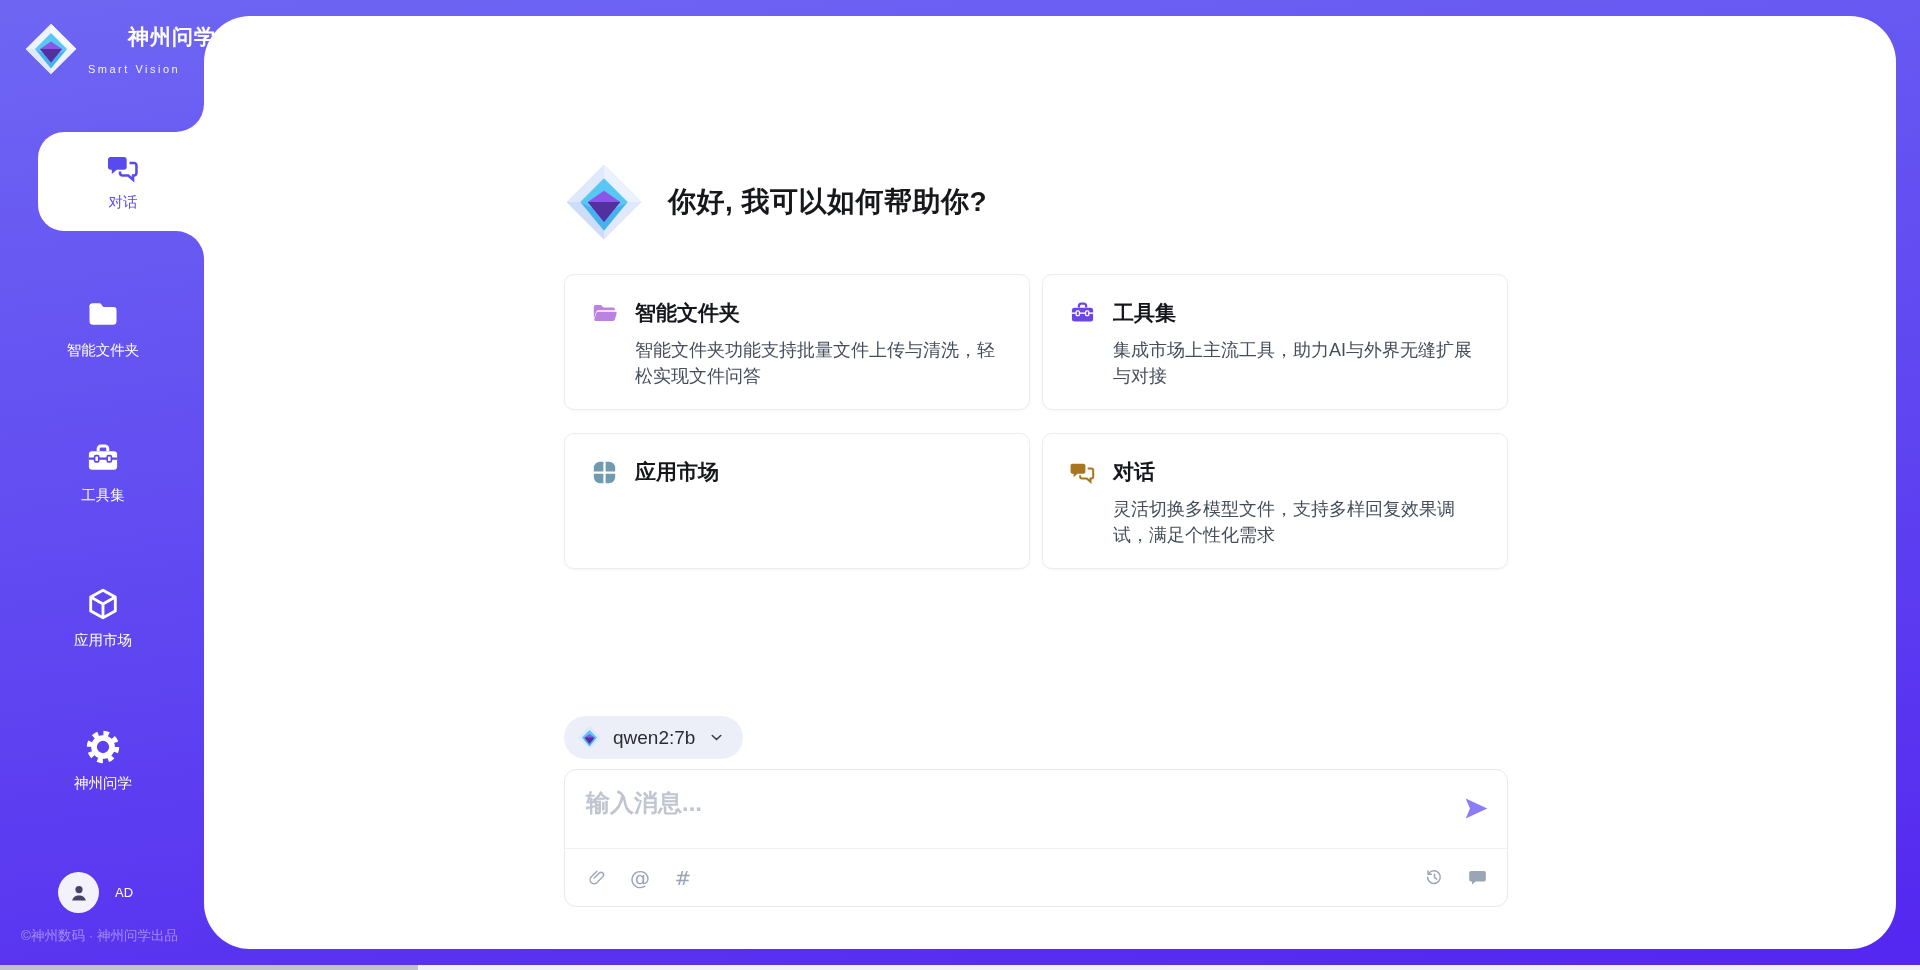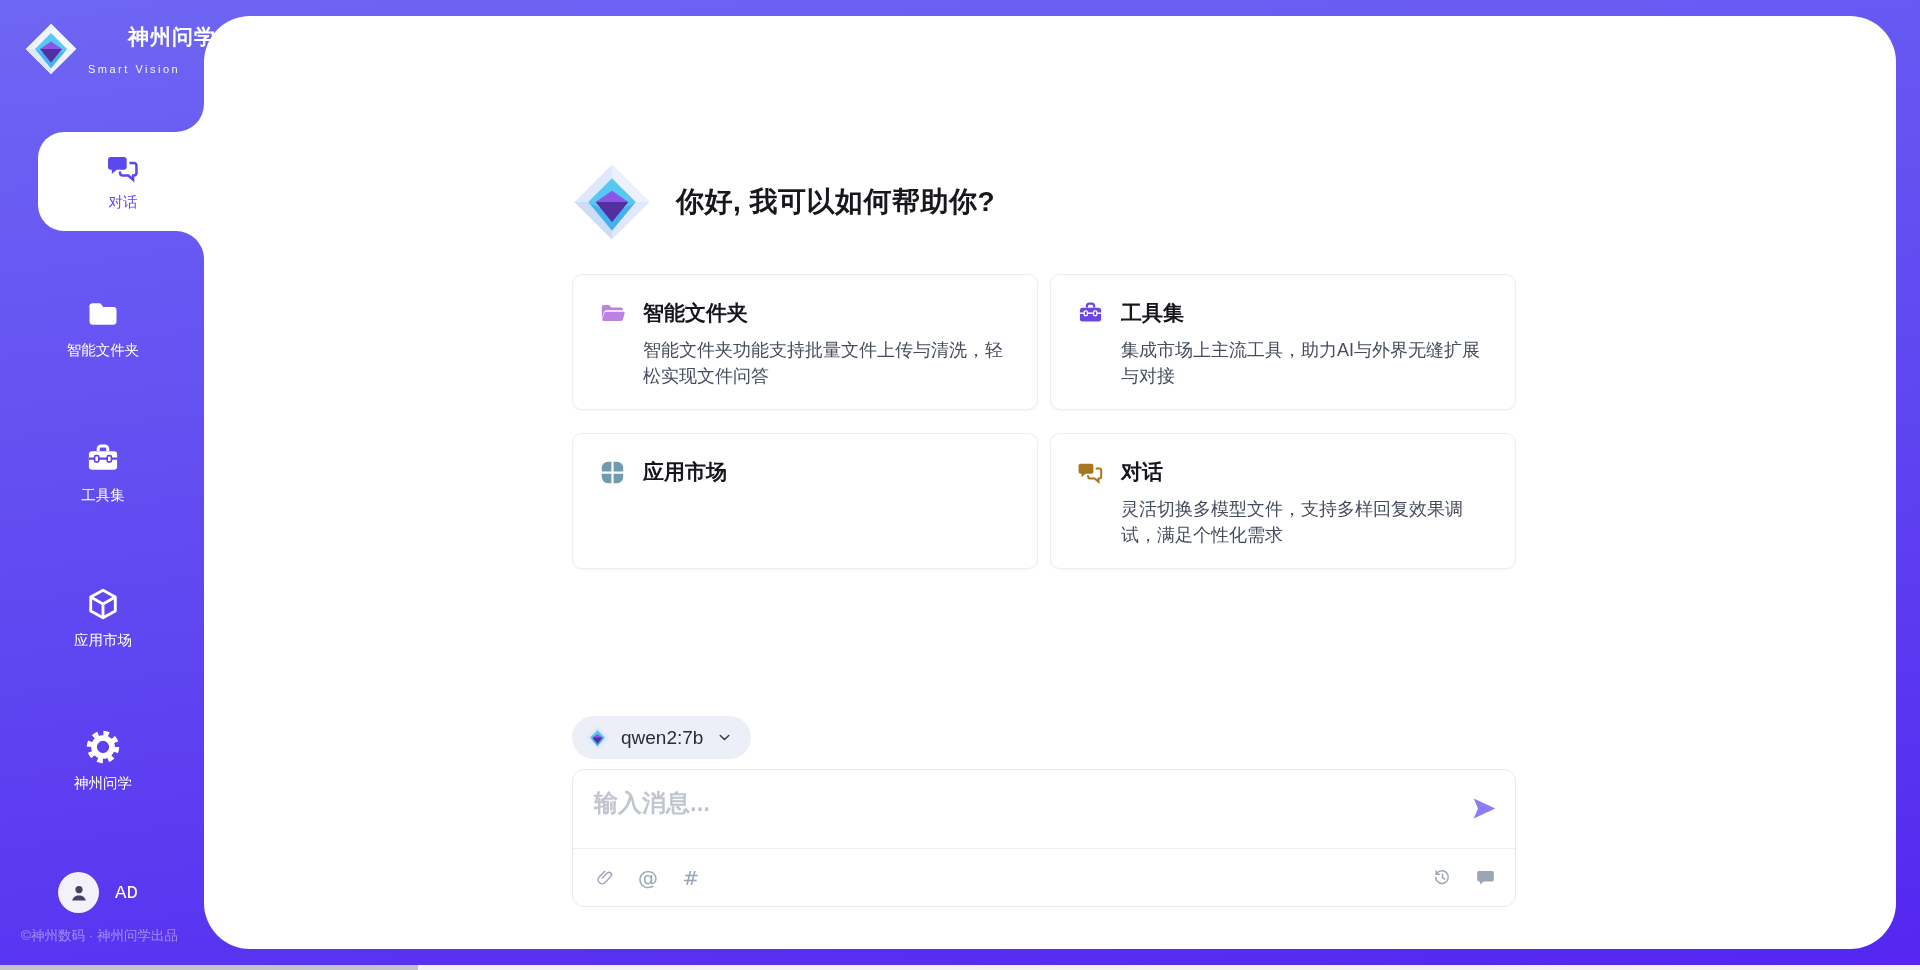--- a/index.html
+++ b/index.html
@@ -42,21 +42,21 @@
     cursor:pointer;
   }
   .nav-item .icon{ width:36px; height:36px; color:#fff; }
   .nav-label{ font-size:14.5px; color:#fff; white-space:nowrap; }
   .pos-folder{ top:296px; } .pos-tools{ top:441px; }
   .pos-market{ top:586px; } .pos-settings{ top:729px; }
 
   .user-row{ position:absolute; left:58px; top:872px; display:flex; align-items:center; gap:16px; z-index:3; cursor:pointer; }
   .avatar{ width:41px; height:41px; border-radius:50%; background:#f3f1fa; display:flex; align-items:center; justify-content:center; }
   .avatar svg{ width:24px; height:24px; }
-  .user-name{ color:#fff; font-size:19px; font-weight:500;font-family:Liberation Mono, monospace; }
+  .user-name{ color:#fff; font-size:13px; font-weight:500; }
 
   .sidebar-copyright{ position:absolute; left:21px; top:927px; width:195px; z-index:3;
     color:rgba(255,255,255,.42); font-size:13.5px; white-space:nowrap; }
 
   
   .greeting{ position:absolute; left:368px; top:146px; display:flex; align-items:center; gap:24px; }
   .greeting .logo-diamond{ width:80px; height:80px; }
   .greeting-text{ font-size:28px; font-weight:700; color:#17181c; letter-spacing:.5px; }
 
   
@@ -190,21 +190,21 @@
       <svg viewBox="0 0 24 24">
         <circle cx="12" cy="8.6" r="3.6" fill="#454363"></circle>
         <path d="M5.2 19.5c.6-3.2 3.4-5.1 6.8-5.1s6.2 1.9 6.8 5.1z" fill="#454363"></path>
       </svg>
     </div>
     <span class="user-name">AD</span>
   </div>
 
   <div class="sidebar-copyright">©神州数码 · 神州问学出品</div>
 
-  <div style="position:absolute; left:204px; top:16px; width:1692px; height:736px; z-index:3;">
+  <div style="position:absolute; left:196px; top:16px; width:1692px; height:736px; z-index:3;">
 
     <div class="greeting">
       <svg class="logo-diamond" viewBox="0 0 64 64">
         <polygon points="32,2 62,32 32,62 2,32" fill="#dfe9fb"></polygon>
         <polygon points="32,2 62,32 32,32" fill="#ecf2fd"></polygon>
         <polygon points="2,32 32,32 32,62" fill="#cdddf8"></polygon>
         <polygon points="32,13 51,32 32,41 13,32" fill="#57c8f4"></polygon>
         <polygon points="13,32 32,41 51,32 32,55" fill="#45b2ee"></polygon>
         <polygon points="32,23 45,32 32,48 19,32" fill="#8a55e8"></polygon>
         <polygon points="19,32 45,32 32,48" fill="#52309f"></polygon>

